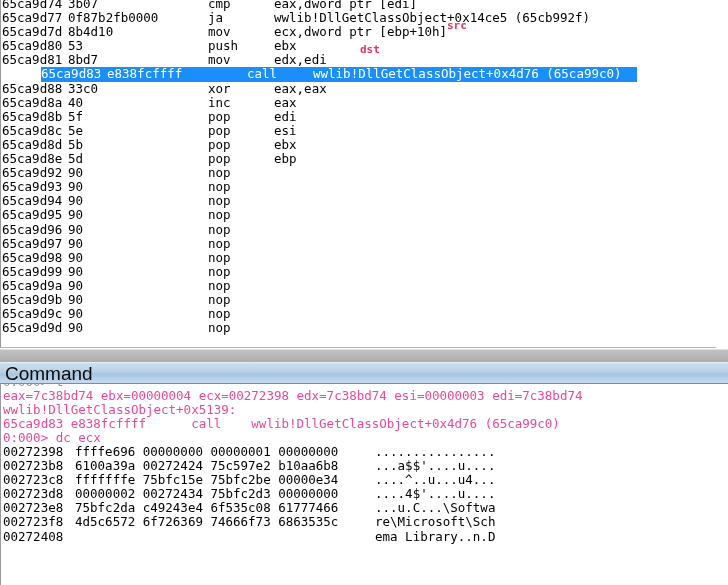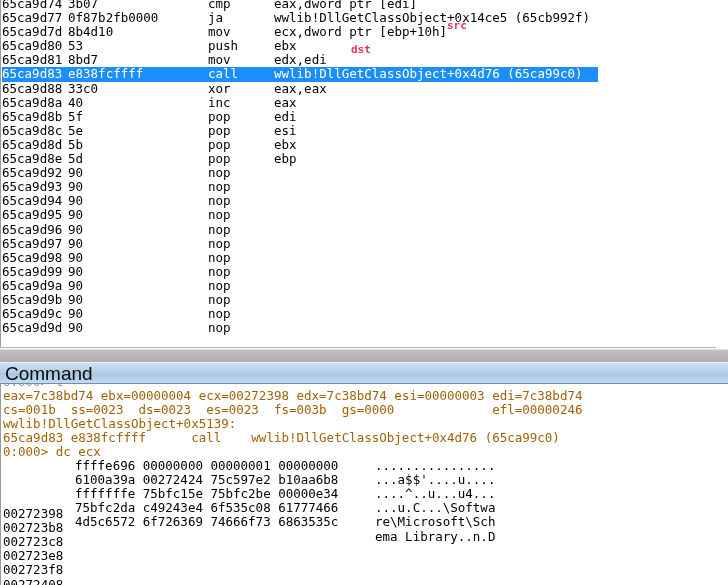--- a/index.html
+++ b/index.html
@@ -48,37 +48,38 @@
     letter-spacing: 0px;
   }
   .drow .addr   { position: absolute; left: 0px;   }
   .drow .bytes  { position: absolute; left: 66px;  }
   .drow .mnem   { position: absolute; left: 206px; }
   .drow .ops    { position: absolute; left: 272px; }
   .drow.highlight {
     background: #1a8ffa;
     color: #ffffff;
     width: 596px;
+    margin-left: 39px;
   }
   .drow.highlight .addr,
   .drow.highlight .bytes,
   .drow.highlight .mnem,
   .drow.highlight .ops { color: #ffffff; }
 
   
   .annot {
     position: absolute;
     font-family: "DejaVu Sans Mono", "Liberation Mono", monospace;
     font-size: 11px;
     font-weight: bold;
     color: #e8365e;
     letter-spacing: 0px;
   }
   #annot-src { left: 447px; top: 19px; }
-  #annot-dst { left: 351px; top: 43px; text-align: right; }
+  #annot-dst { left: 360px; top: 43px; text-align: right; }
 
   
   #splitter {
     position: absolute;
     left: 0; top: 349px;
     width: 728px; height: 13px;
     background: linear-gradient(to bottom, #c3c3c3 0%, #b7b7b7 50%, #adadad 100%);
   }
   #splitter .sp-top {
     position:absolute; left:0; top:0; width:728px; height:1px; background:#dedede;
@@ -123,28 +124,28 @@
   .cmd-rows {
     position: absolute;
     left: 3px; top: -9px;
     width: 725px;
   }
   .crow {
     height: 14.05px;
     line-height: 14.05px;
     white-space: pre;
     font-size: 12.5px;
-    color: #a16207;
+    color: #ec4899;
   }
   .crow.faint { color: #8a8a8a; }
 
   
   .mrow { position: relative; height: 14.05px; line-height: 14.05px;
           white-space: pre; font-size: 12.5px; color: #000000; }
-  .mrow .maddr  { position: absolute; left: 0px; margin-top: 48px; }
+  .mrow .maddr  { position: absolute; left: 0px; }
   .mrow .mhex   { position: absolute; left: 72px; }
   .mrow .mascii { position: absolute; left: 372px; }
 </style>
 </head>
 <body>
 
 <div id="app">
 
   <div id="disasm-pane">
     <div class="left-border"></div>
@@ -185,27 +186,27 @@
 
   <div id="command-pane">
     <div id="command-titlebar">
       <div id="command-title">Command</div>
     </div>
     <div id="command-body">
       <div class="left-border"></div>
       <div class="cmd-rows" id="cmd-rows">
           <div class="crow faint">0:000&gt; t</div>
           <div class="crow">eax=7c38bd74 ebx=00000004 ecx=00272398 edx=7c38bd74 esi=00000003 edi=7c38bd74</div>
-          <div class="crow">cs=001b  ss=0023  ds=0023  es=0023  fs=003b  gs=0000             efl=00000246</div>
           <div class="crow">wwlib!DllGetClassObject+0x5139:</div>
           <div class="crow">65ca9d83 e838fcffff      call    wwlib!DllGetClassObject+0x4d76 (65ca99c0)</div>
           <div class="crow">0:000&gt; dc ecx</div>
           <div class="mrow"><span class="maddr">00272398</span><span class="mhex">ffffe696 00000000 00000001 00000000</span><span class="mascii">................</span></div>
           <div class="mrow"><span class="maddr">002723b8</span><span class="mhex">6100a39a 00272424 75c597e2 b10aa6b8</span><span class="mascii">...a$$'....u....</span></div>
           <div class="mrow"><span class="maddr">002723c8</span><span class="mhex">fffffffe 75bfc15e 75bfc2be 00000e34</span><span class="mascii">....^..u...u4...</span></div>
+          <div class="mrow"><span class="maddr">002723d8</span><span class="mhex">00000002 00272434 75bfc2d3 00000000</span><span class="mascii">....4$'....u....</span></div>
           <div class="mrow"><span class="maddr">002723e8</span><span class="mhex">75bfc2da c49243e4 6f535c08 61777466</span><span class="mascii">...u.C...\Softwa</span></div>
           <div class="mrow"><span class="maddr">002723f8</span><span class="mhex">4d5c6572 6f726369 74666f73 6863535c</span><span class="mascii">re\Microsoft\Sch</span></div>
           <div class="mrow"><span class="maddr">00272408</span><span class="mascii">ema Library..n.D</span></div>
         </div>
 
     </div>
   </div>
 
 </div>
 

